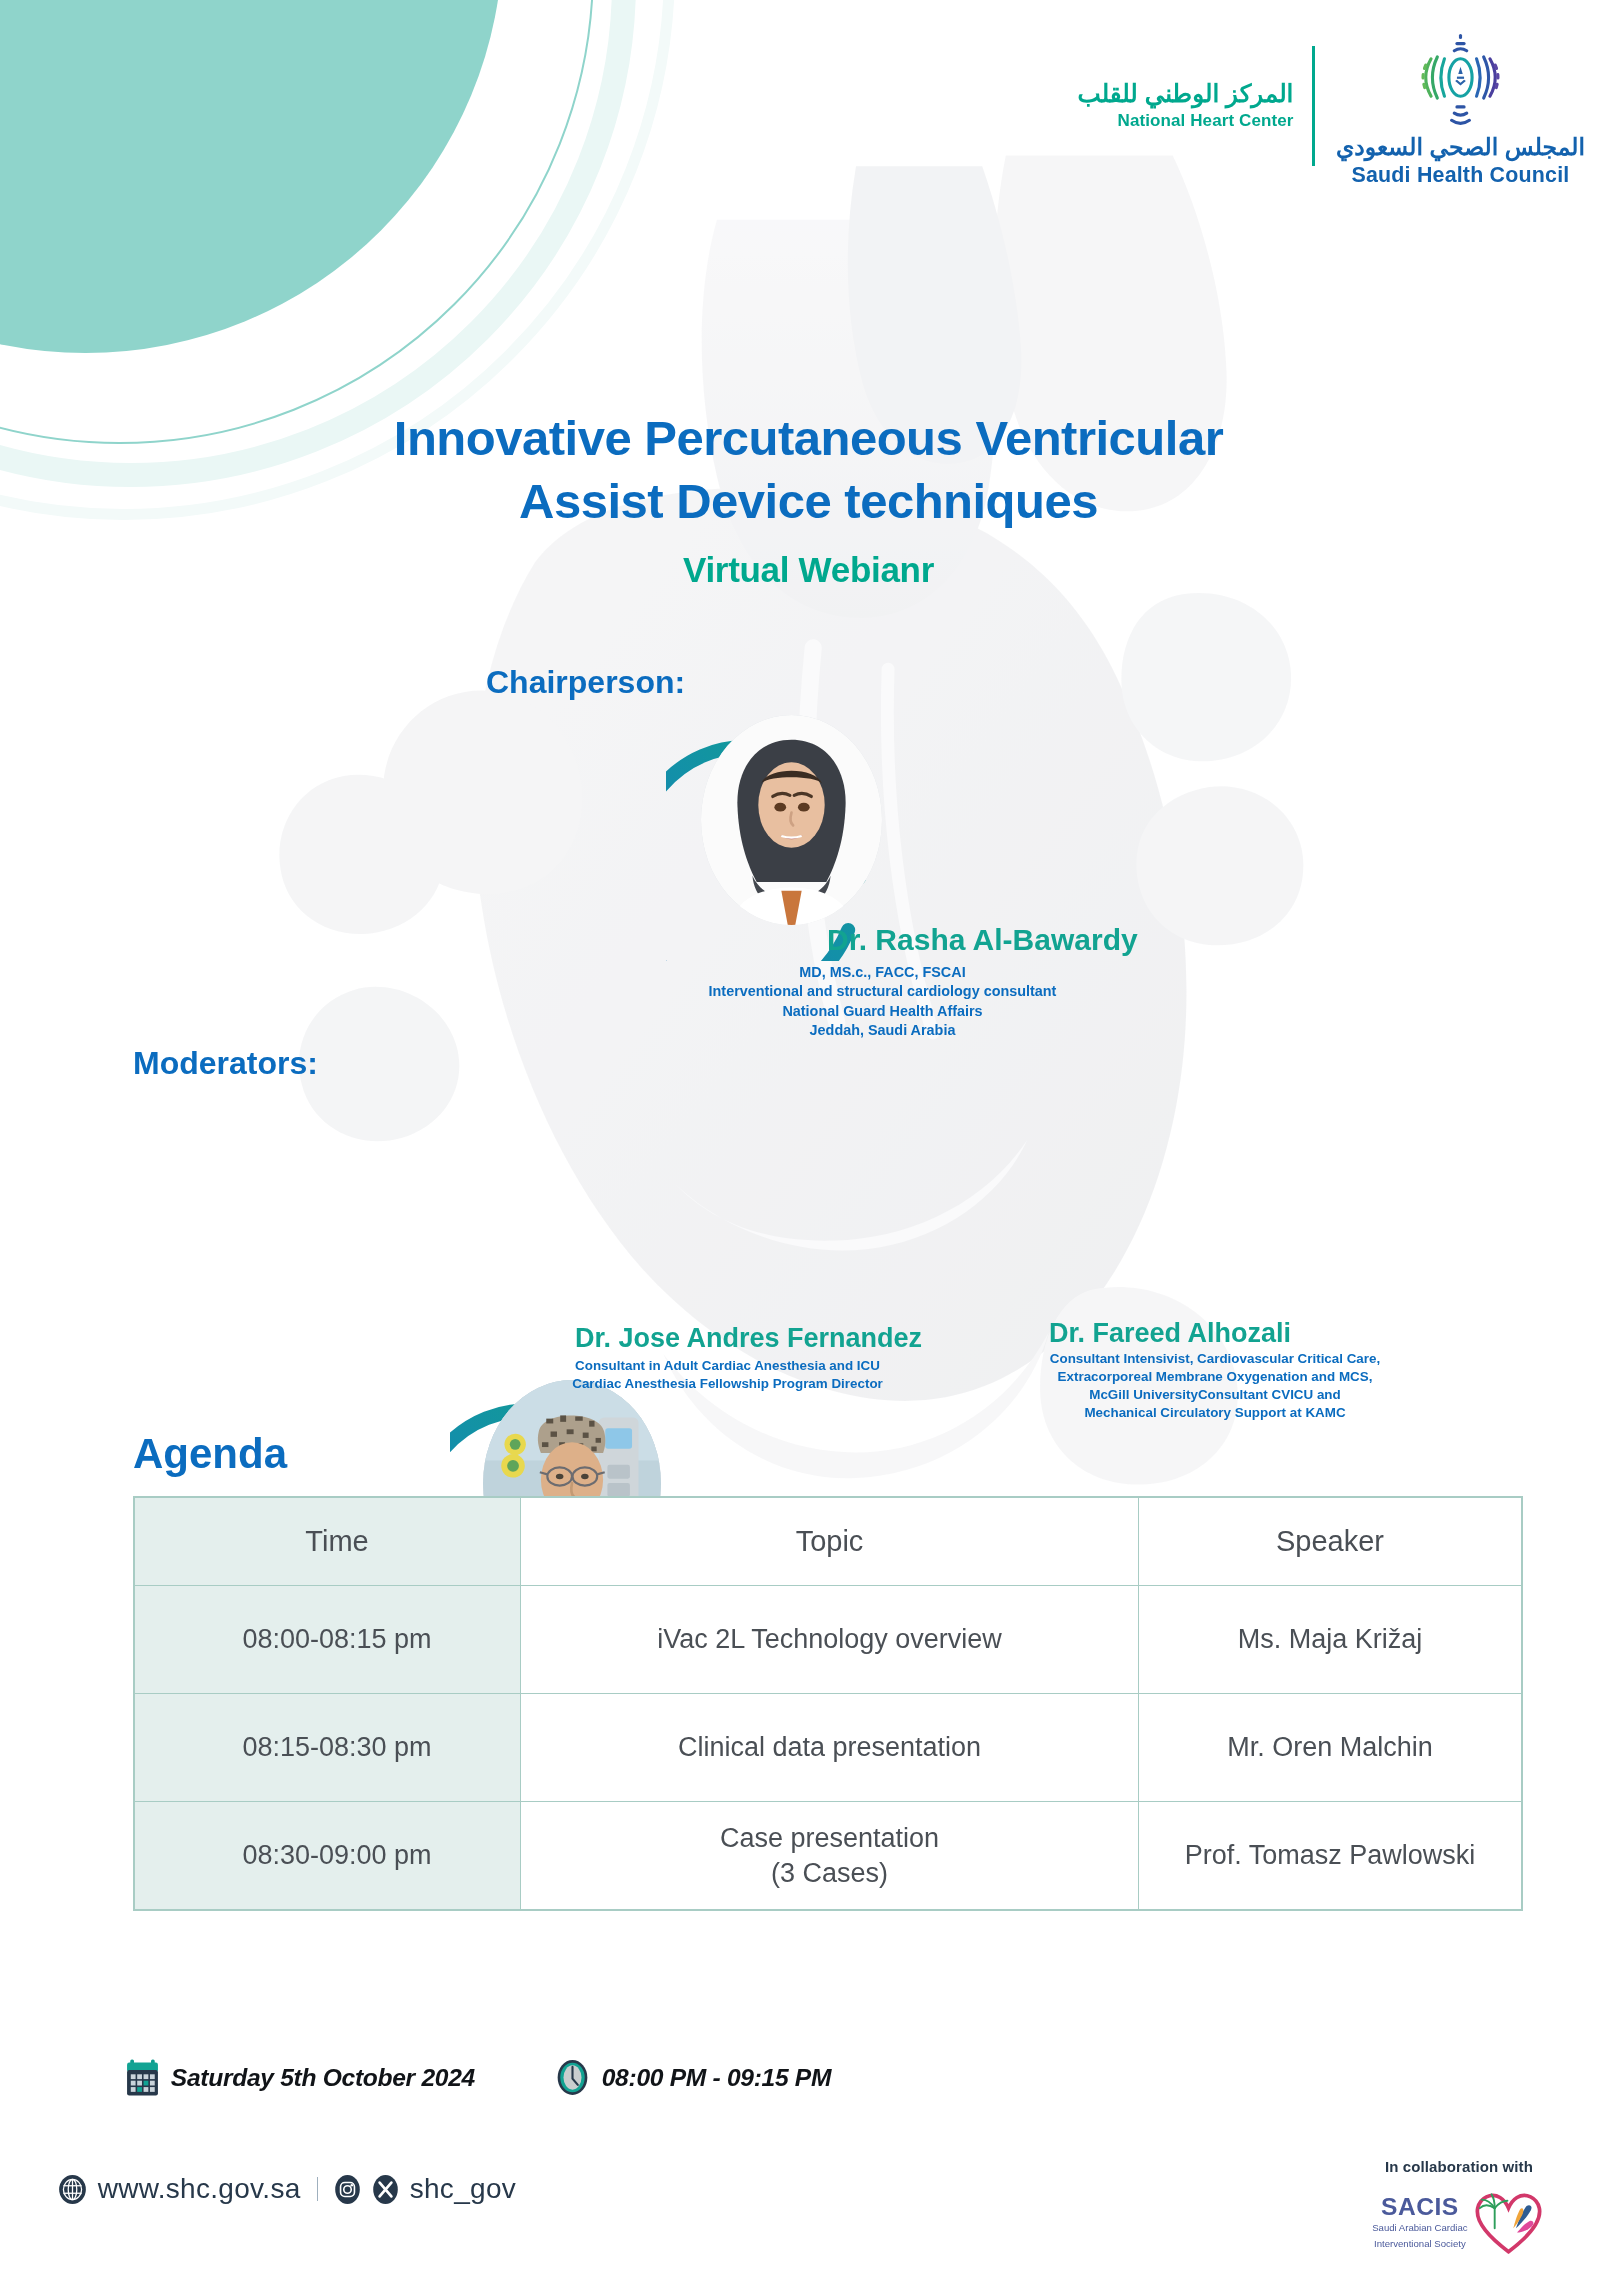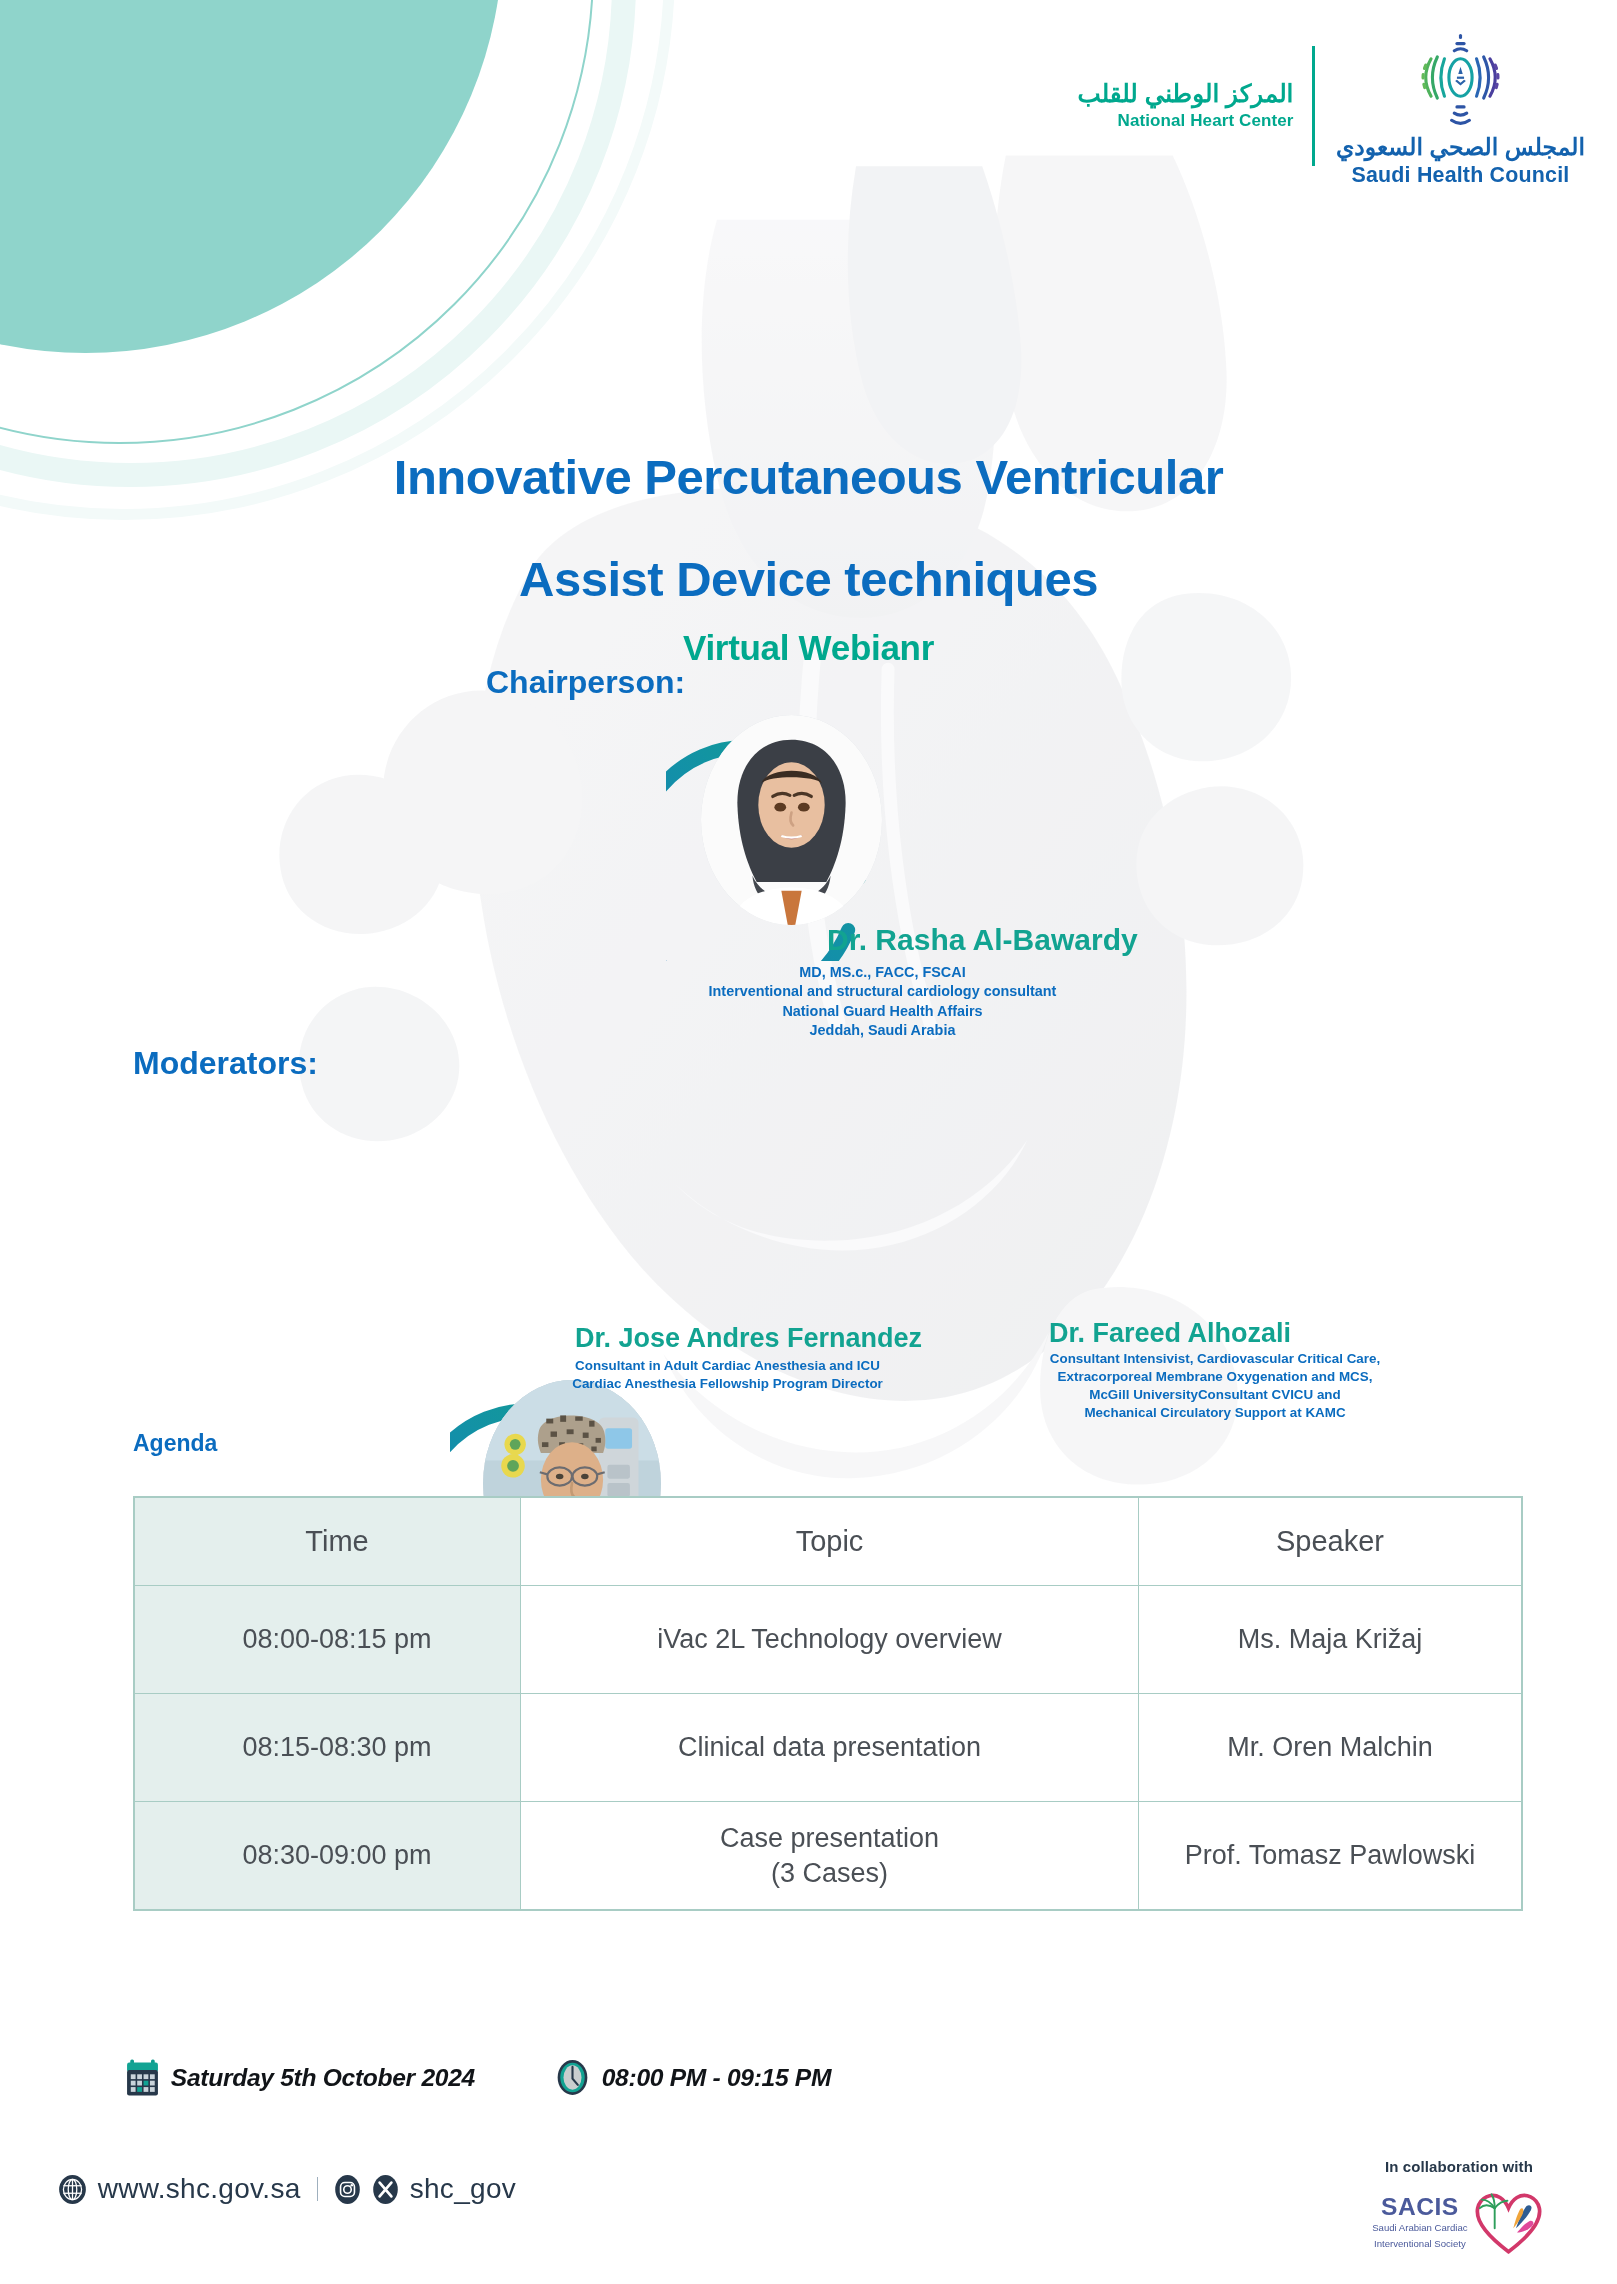--- a/index.html
+++ b/index.html
@@ -53,21 +53,21 @@
   .logo-divider{width:2.1px;height:120px;background:#00A88E;}
   .logo-shc{display:flex;flex-direction:column;align-items:center;padding-left:21.4px;}
   .logo-shc .mark{height:107px;margin-bottom:3.2px;}
   .logo-shc .ar{font-size:23.5px;color:#1362AE;font-weight:700;line-height:1.15;direction:rtl;}
   .logo-shc .en{font-size:21.4px;color:#1362AE;font-weight:700;letter-spacing:0.2px;margin-top:2.1px;}
 
   
   .title-block{position:absolute;left:0;right:0;top:407px;text-align:center;}
   .title-line{
     font-size:49px;font-weight:700;color:#0B6CBF;
-    line-height:1.28;letter-spacing:-0.5px;margin-top:39px;
+    line-height:1.28;letter-spacing:-0.5px;
   }
   .subtitle{
     font-size:35px;font-weight:600;color:#00A88E;
     margin-top:18px;letter-spacing:-0.3px;
   }
 
   
   .label-chair{
     position:absolute;left:486px;top:664px;
     font-size:32px;font-weight:700;color:#0B6CBF;
@@ -91,21 +91,21 @@
     position:absolute;font-weight:600;color:#12A391;white-space:nowrap;
   }
   .pcred{
     position:absolute;color:#0B6CBF;font-weight:700;line-height:1.34;
     text-align:center;white-space:pre-line;
   }
 
   
   .agenda-heading{
     position:absolute;left:133px;top:1430px;
-    font-size:23px;font-weight:700;color:#0B6CBF;
+    font-size:42px;font-weight:700;color:#0B6CBF;
   }
   .agenda-table{
     position:absolute;left:133px;top:1496px;width:1359px;
     border-collapse:collapse;
     border:2.1px solid #A8CCC4;border-radius:9.6px;
     table-layout:fixed;
   }
   .agenda-table td,.agenda-table th{
     border:1.6px solid #A8CCC4;
     text-align:center;vertical-align:middle;

